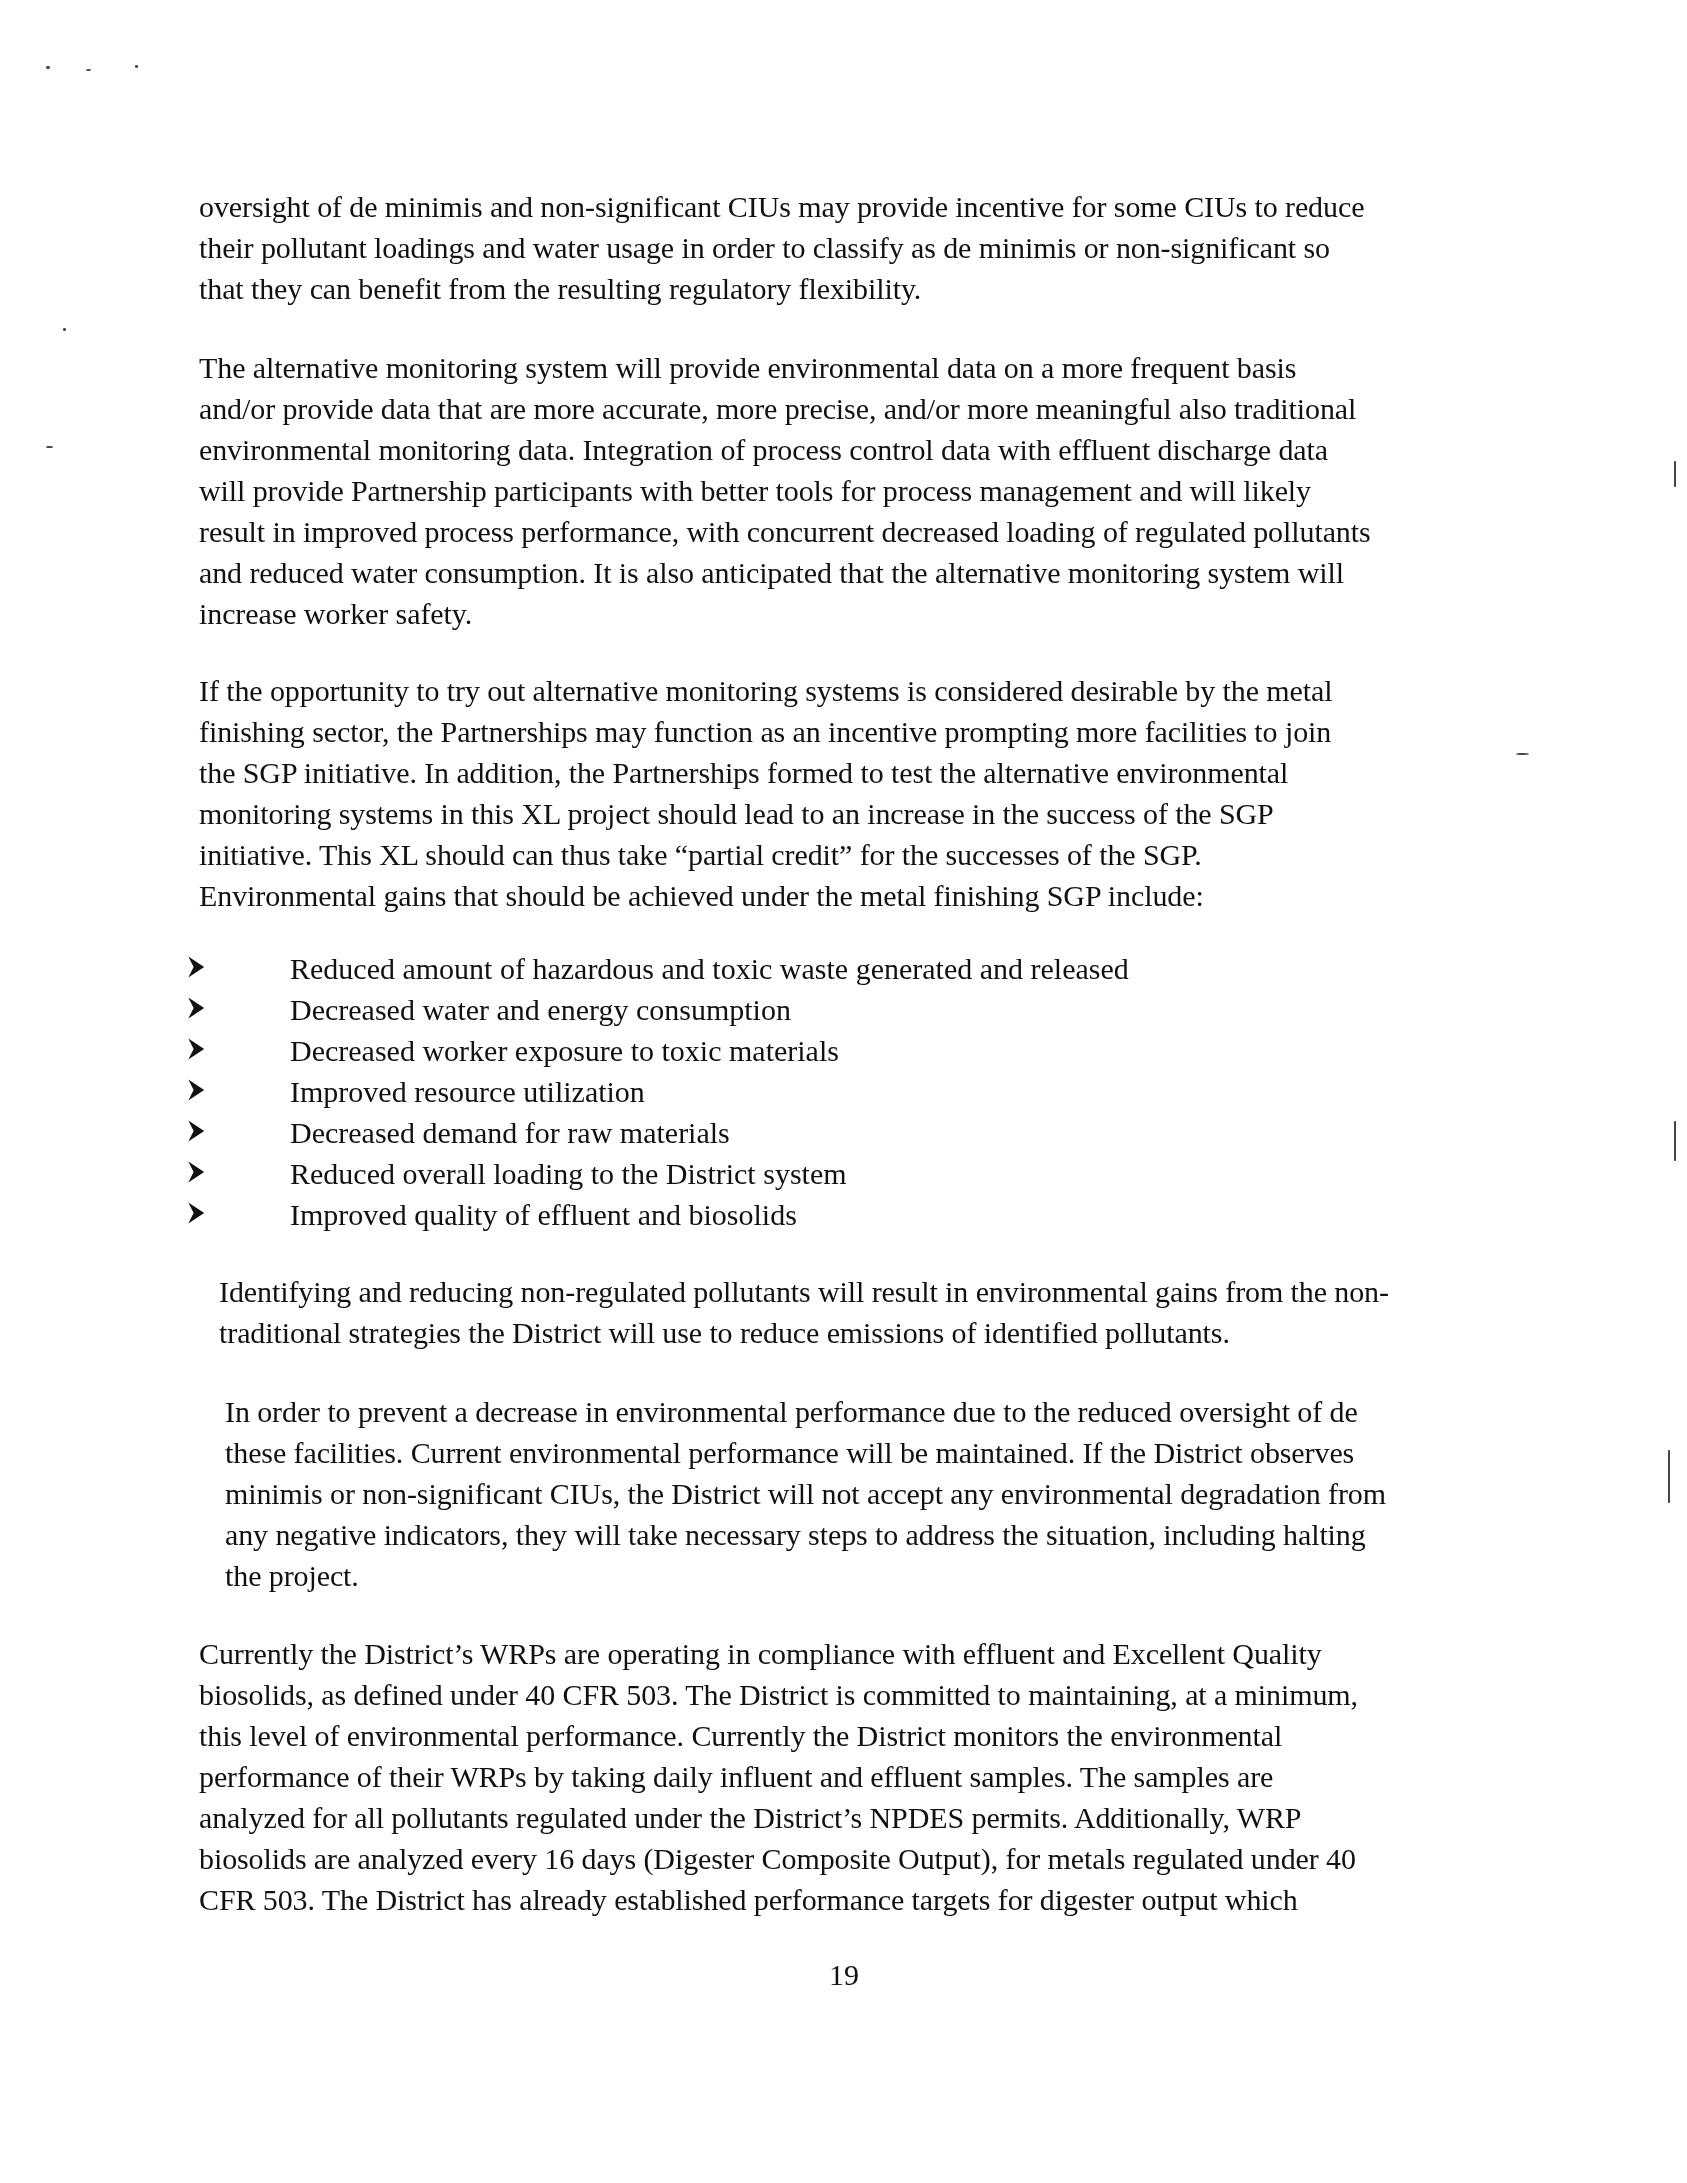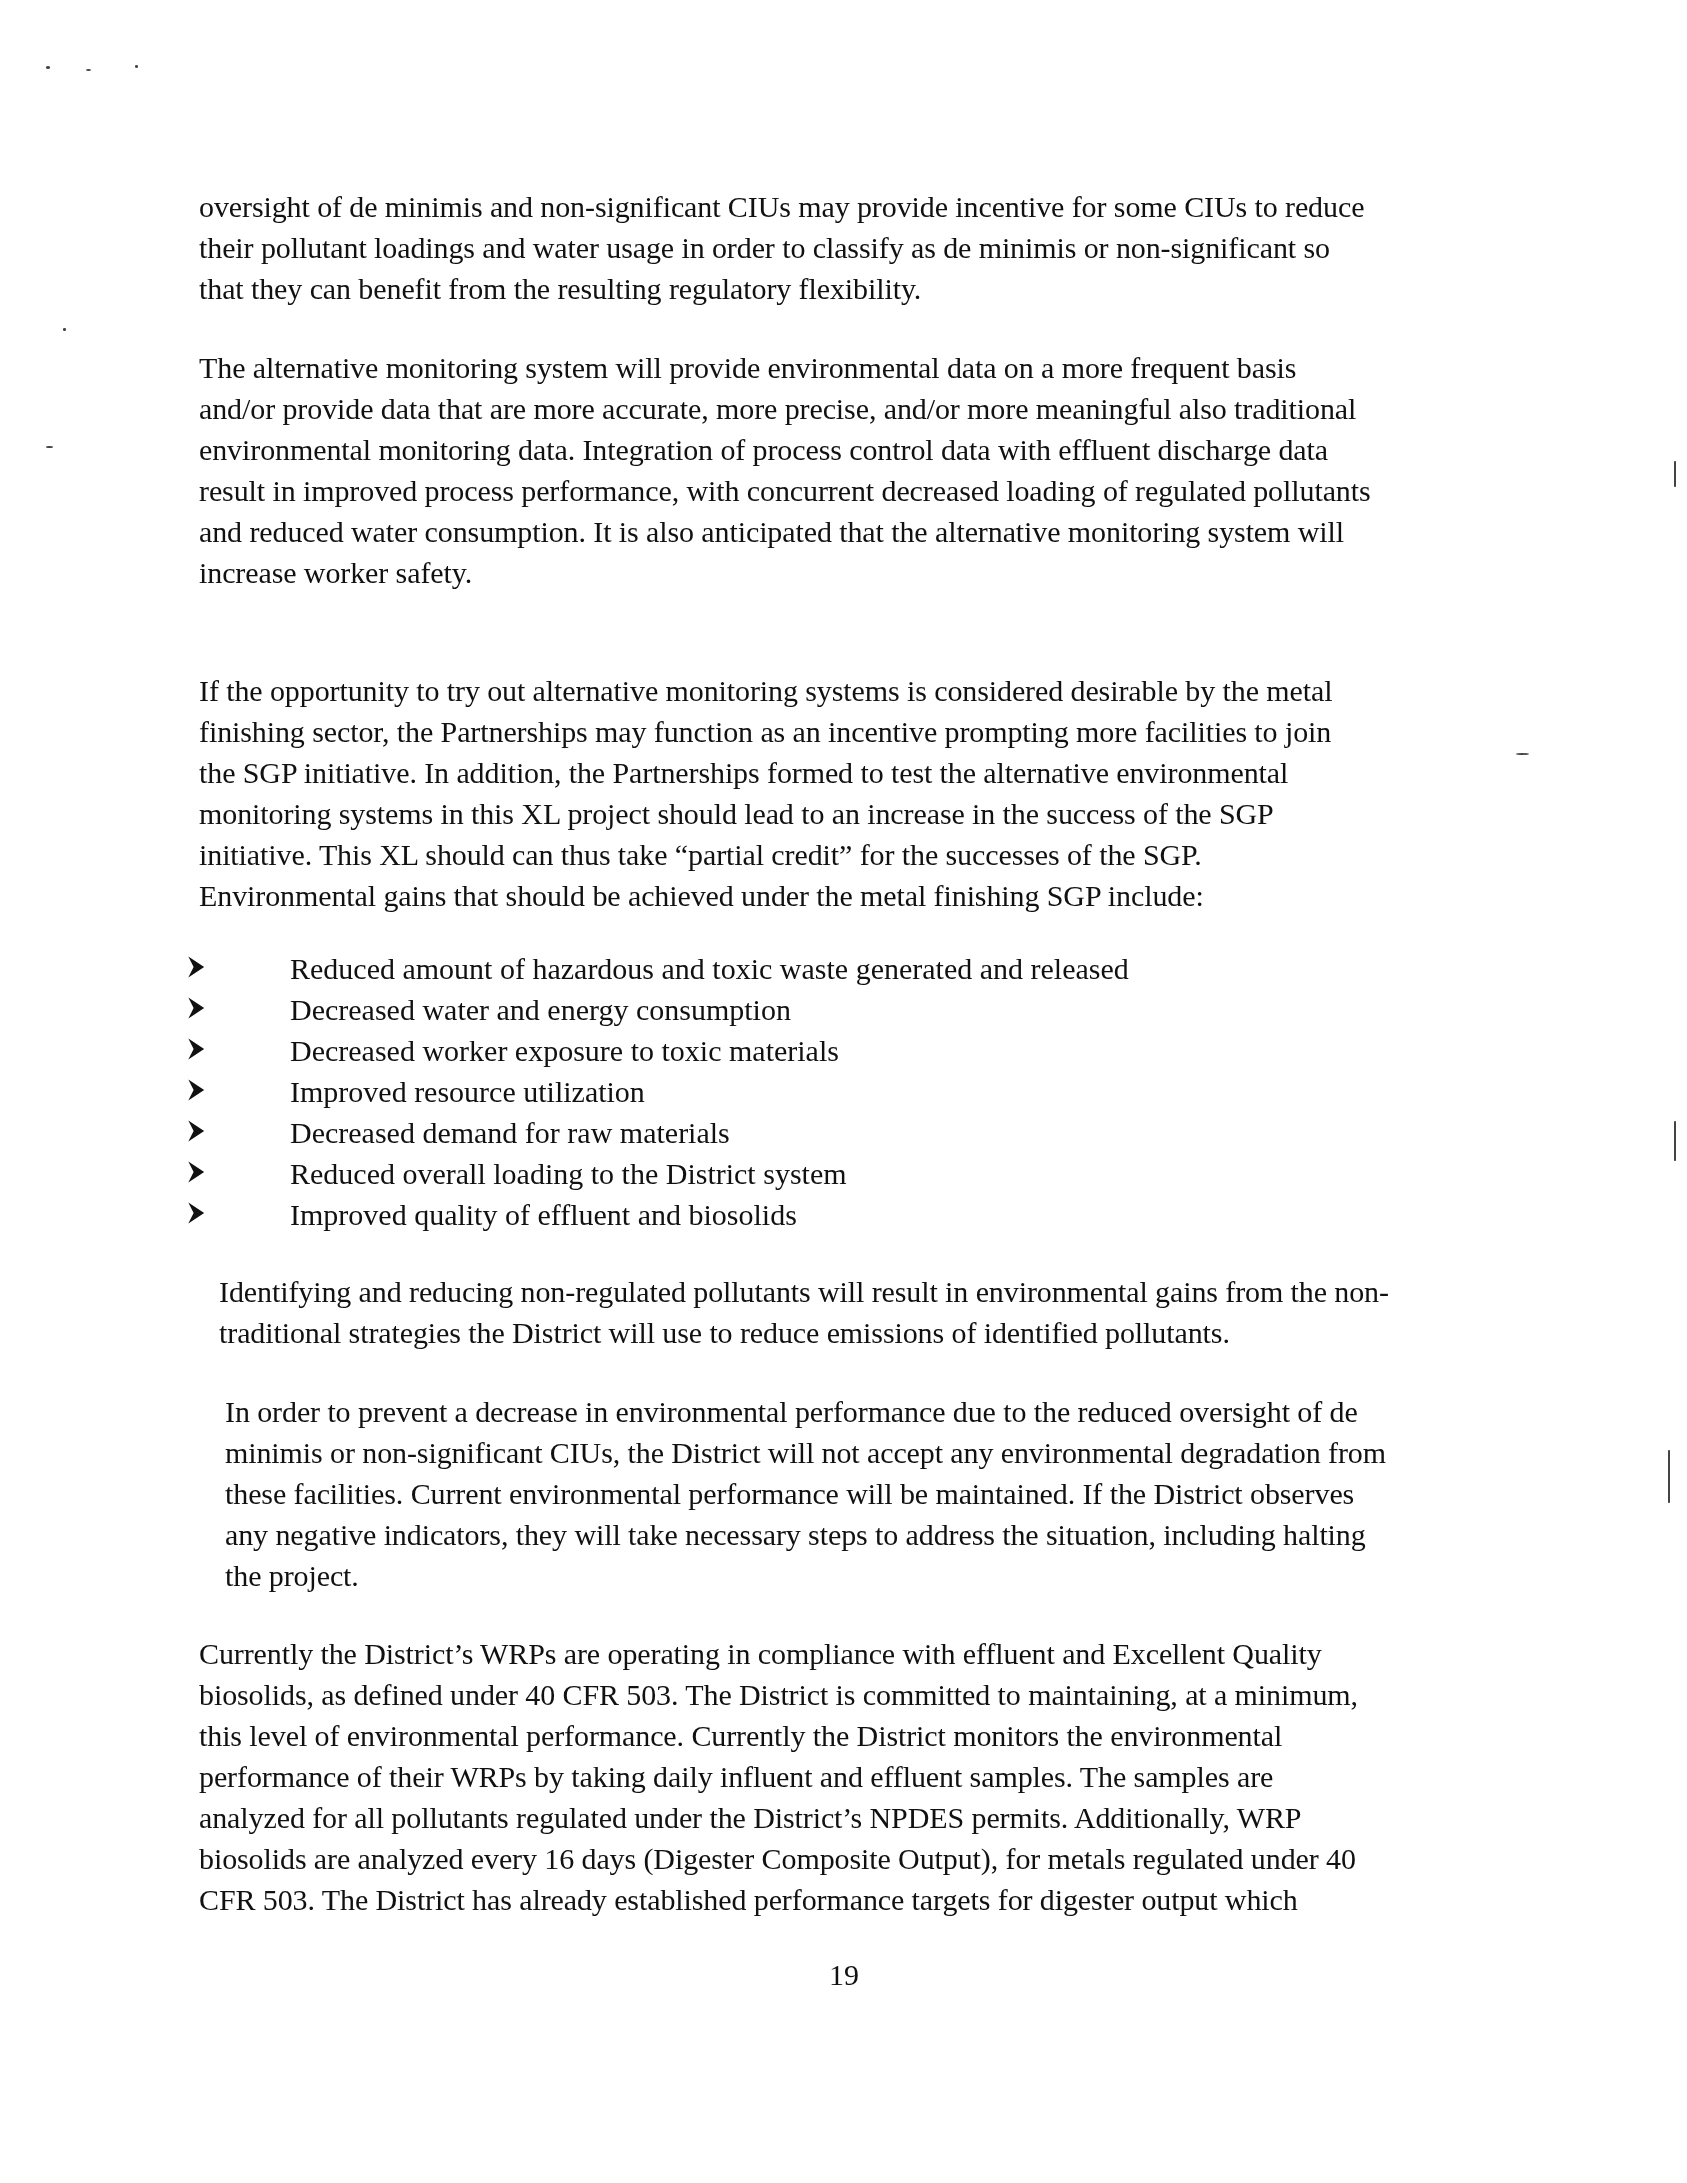--- a/index.html
+++ b/index.html
@@ -23,20 +23,21 @@
   <div class="para" style="top:186px;">
     <span class="line">oversight of de minimis and non-significant CIUs may provide incentive for some CIUs to reduce</span>
     <span class="line">their pollutant loadings and water usage in order to classify as de minimis or non-significant so</span>
     <span class="line">that they can benefit from the resulting regulatory flexibility.</span>
   </div>
 
   <div class="para" style="top:347px;">
     <span class="line">The alternative monitoring system will provide environmental data on a more frequent basis</span>
     <span class="line">and/or provide data that are more accurate, more precise, and/or more meaningful also traditional</span>
     <span class="line">environmental monitoring data.  Integration of process control data with effluent discharge data</span>
+    <span class="line">will provide Partnership participants with better tools for process management and will likely</span>
     <span class="line">result in improved process performance, with concurrent decreased loading of regulated pollutants</span>
     <span class="line">and reduced water consumption. It is also anticipated that the alternative monitoring system will</span>
     <span class="line">increase worker safety.</span>
   </div>
 
   <div class="para" style="top:670px;">
     <span class="line">If the opportunity to try out alternative monitoring systems is considered desirable by the metal</span>
     <span class="line">finishing sector, the Partnerships may function as an incentive prompting more facilities to join</span>
     <span class="line">the SGP initiative. In addition, the Partnerships formed to test the alternative environmental</span>
     <span class="line">monitoring systems in this XL project should lead to an increase in the success of the SGP</span>
@@ -89,22 +90,22 @@
     </div>
   </div>
 
   <div class="para" style="top:1271px;margin-left:20px;">
     <span class="line">Identifying and reducing non-regulated pollutants will result in environmental gains from the non-</span>
     <span class="line">traditional strategies the District will use to reduce emissions of identified pollutants.</span>
   </div>
 
   <div class="para" style="top:1391px;margin-left:26px;">
     <span class="line">In order to prevent a decrease in environmental performance due to the reduced oversight of de</span>
+    <span class="line">these facilities.  Current environmental performance will be maintained.  If the District observes</span>
     <span class="line">minimis or non-significant CIUs, the District will not accept any environmental degradation from</span>
-    <span class="line">these facilities.  Current environmental performance will be maintained.  If the District observes</span>
     <span class="line">any negative indicators, they will take necessary steps to address the situation, including halting</span>
     <span class="line">the project.</span>
   </div>
 
   <div class="para" style="top:1633px;">
     <span class="line">Currently the District’s WRPs are operating in compliance with effluent and Excellent Quality</span>
     <span class="line">biosolids, as defined under 40 CFR 503.  The District is committed to maintaining, at a minimum,</span>
     <span class="line">this level of environmental performance.  Currently the District monitors the environmental</span>
     <span class="line">performance of their WRPs by taking daily influent and effluent samples.  The samples are</span>
     <span class="line">analyzed for all pollutants regulated under the District’s NPDES permits.  Additionally, WRP</span>

